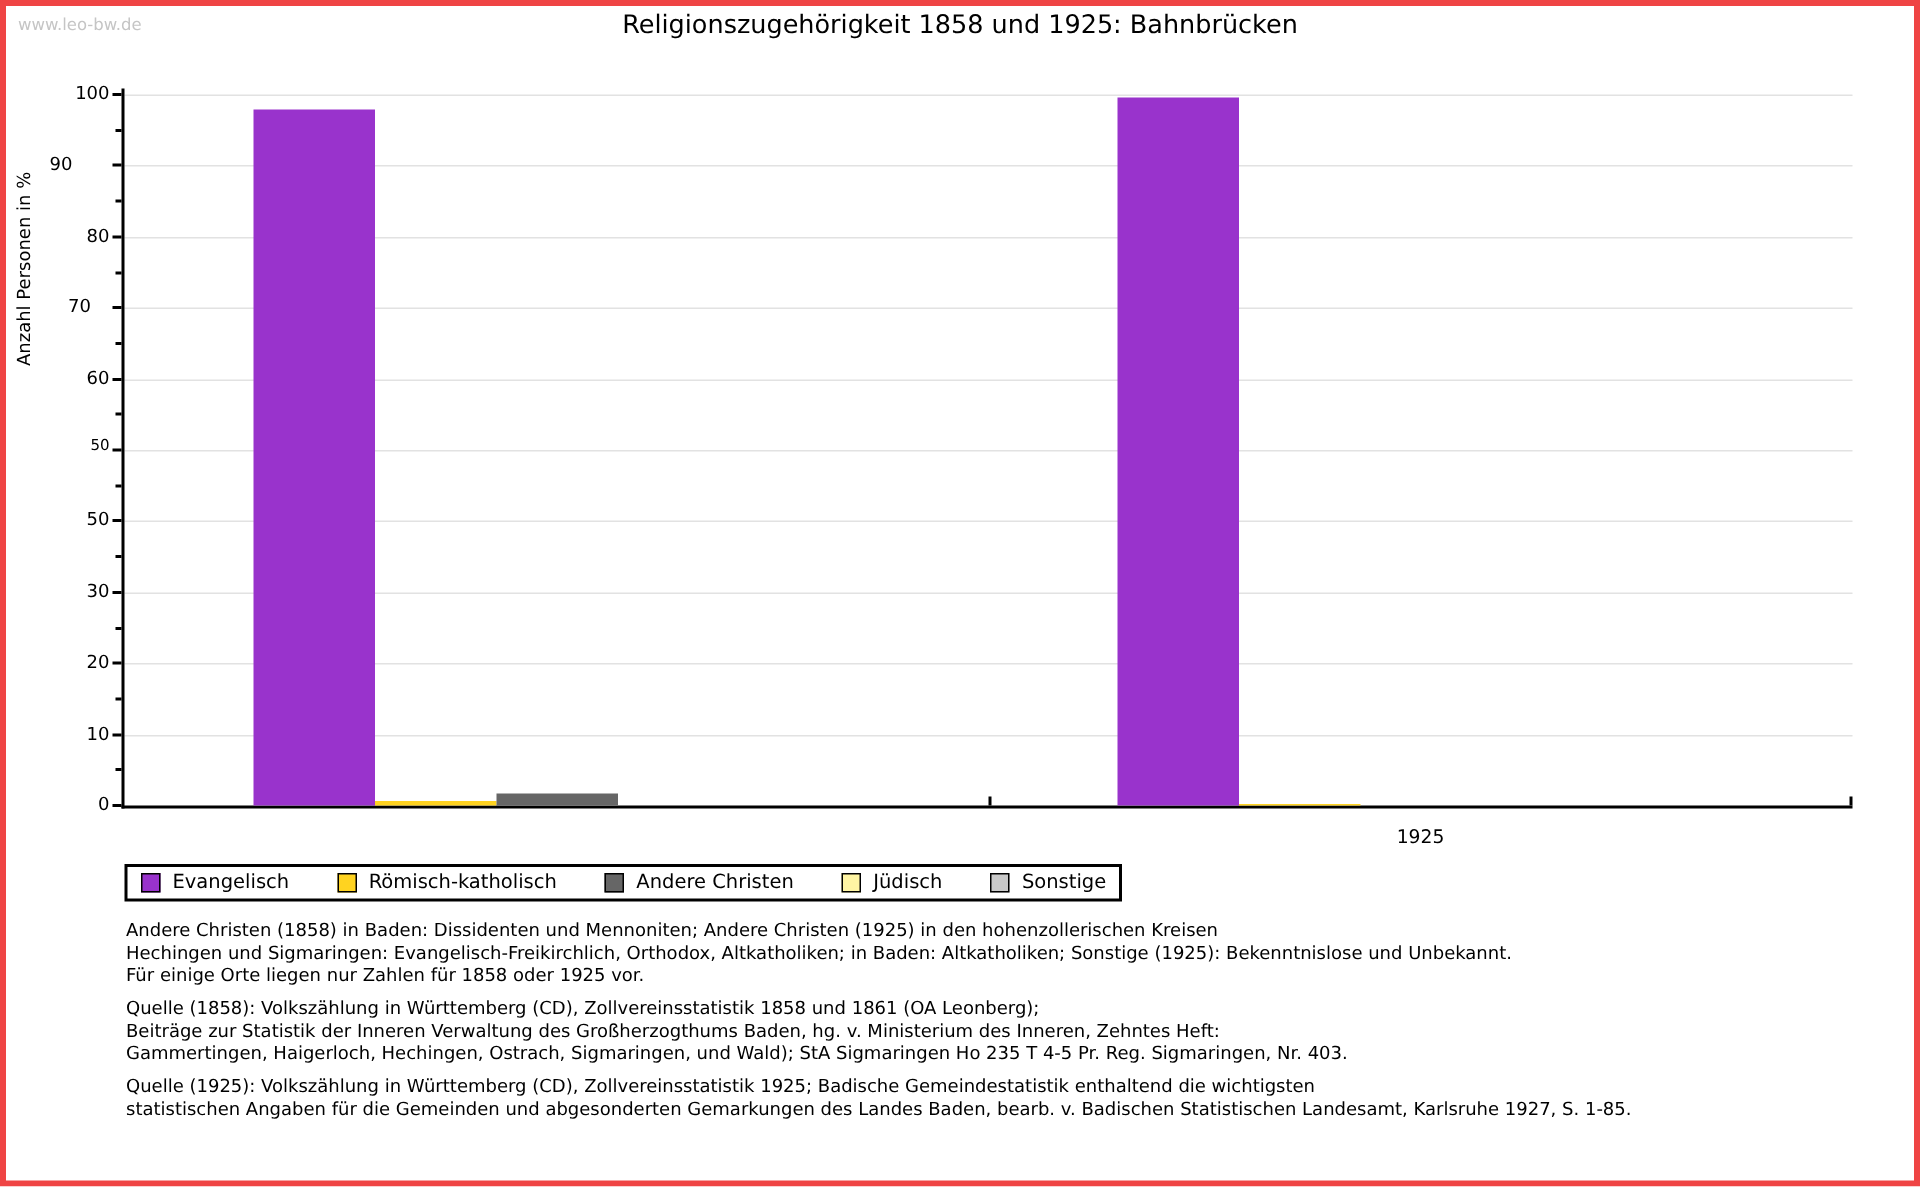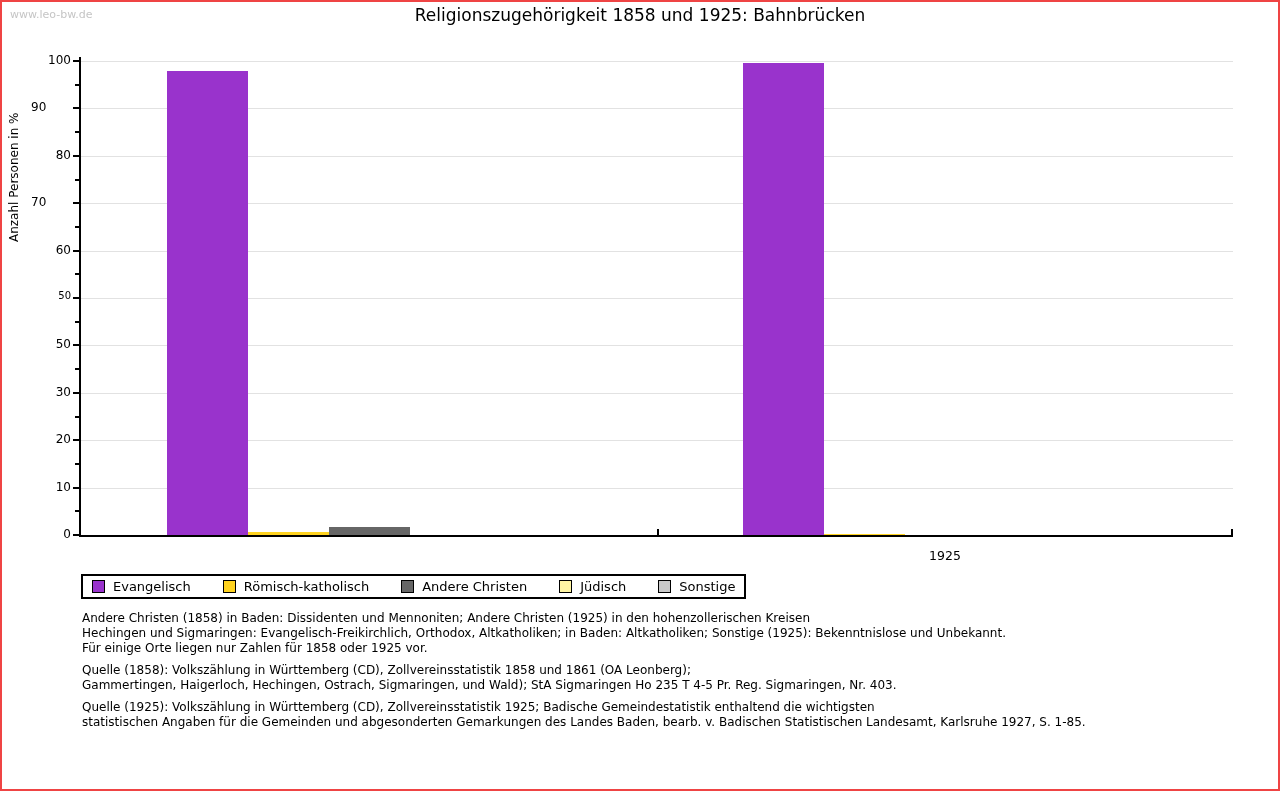--- a/index.html
+++ b/index.html
@@ -1,18 +1,18 @@
 <!DOCTYPE html>
 <html><head>
 <meta charset="utf-8">
 <style>
   html,body{margin:0;padding:0;background:#fff;}
   .page{
     position:relative;width:1280px;height:791px;box-sizing:border-box;
-    border:2px solid #ef4444;background:#fff;overflow:hidden;
+    border:4px solid #ef4444;background:#fff;overflow:hidden;
     font-family:"DejaVu Sans","Liberation Sans",sans-serif;color:#000;
   }
   .watermark{position:absolute;left:8px;top:6px;font-size:11px;color:#c5c5c5;}
   .title{position:absolute;left:0;right:0;top:3px;text-align:center;font-size:17px;color:#000;}
   .ylabel{
     position:absolute;left:5px;top:58px;height:235px;
     writing-mode:vertical-rl;transform:rotate(180deg);
     font-size:12px;text-align:center;color:#000;
   }
   #plot{position:absolute;left:0;top:0;width:1280px;height:791px;}
@@ -51,21 +51,21 @@
       <div style="position: absolute; left: 29px; width: 40px; top: 430.2px; text-align: right; font-size: 12px;">20</div>
       <div style="position: absolute; left: 71px; width: 6px; top: 389.8px; height: 2px; background: rgb(0, 0, 0);"></div>
       <div style="position: absolute; left: 29px; width: 40px; top: 382.8px; text-align: right; font-size: 12px;">30</div>
       <div style="position: absolute; left: 71px; width: 6px; top: 342.4px; height: 2px; background: rgb(0, 0, 0);"></div>
       <div style="position: absolute; left: 29px; width: 40px; top: 335.4px; text-align: right; font-size: 12px;">50</div>
       <div style="position: absolute; left: 71px; width: 6px; top: 295px; height: 2px; background: rgb(0, 0, 0);"></div>
       <div style="position: absolute; left: 29px; width: 40px; top: 288px; text-align: right; font-size: 10px;">50</div>
       <div style="position: absolute; left: 71px; width: 6px; top: 247.6px; height: 2px; background: rgb(0, 0, 0);"></div>
       <div style="position: absolute; left: 29px; width: 40px; top: 240.6px; text-align: right; font-size: 12px;">60</div>
       <div style="position: absolute; left: 71px; width: 6px; top: 200.2px; height: 2px; background: rgb(0, 0, 0);"></div>
-      <div style="position: absolute; left: 29px; width: 40px; top: 193.2px; text-align: left; font-size: 12px;">70</div>
+      <div style="position: absolute; left: 29px; width: 40px; top: 193.2px; text-align: center; font-size: 12px;">70</div>
       <div style="position: absolute; left: 71px; width: 6px; top: 152.8px; height: 2px; background: rgb(0, 0, 0);"></div>
       <div style="position: absolute; left: 29px; width: 40px; top: 145.8px; text-align: right; font-size: 12px;">80</div>
       <div style="position: absolute; left: 71px; width: 6px; top: 105.4px; height: 2px; background: rgb(0, 0, 0);"></div>
       <div style="position: absolute; left: 29px; width: 40px; top: 98.4px; text-align: left; font-size: 12px;">90</div>
       <div style="position: absolute; left: 71px; width: 6px; top: 58px; height: 2px; background: rgb(0, 0, 0);"></div>
       <div style="position: absolute; left: 29px; width: 40px; top: 51px; text-align: right; font-size: 12px;">100</div>
       <div style="position: absolute; left: 73px; width: 4px; top: 508.3px; height: 2px; background: rgb(0, 0, 0);"></div>
       <div style="position: absolute; left: 73px; width: 4px; top: 460.9px; height: 2px; background: rgb(0, 0, 0);"></div>
       <div style="position: absolute; left: 73px; width: 4px; top: 413.5px; height: 2px; background: rgb(0, 0, 0);"></div>
       <div style="position: absolute; left: 73px; width: 4px; top: 366.1px; height: 2px; background: rgb(0, 0, 0);"></div>
@@ -110,20 +110,21 @@
       </div>
     </div>
   <div id="footnotes">
       <div class="fn-para">
         <div>Andere Christen (1858) in Baden: Dissidenten und Mennoniten; Andere Christen (1925) in den hohenzollerischen Kreisen</div>
         <div>Hechingen und Sigmaringen: Evangelisch-Freikirchlich, Orthodox, Altkatholiken; in Baden: Altkatholiken; Sonstige (1925): Bekenntnislose und Unbekannt.</div>
         <div>Für einige Orte liegen nur Zahlen für 1858 oder 1925 vor.</div>
       </div>
       <div class="fn-para">
         <div>Quelle (1858): Volkszählung in Württemberg (CD), Zollvereinsstatistik 1858 und 1861 (OA Leonberg);</div>
+        <div>Beiträge zur Statistik der Inneren Verwaltung des Großherzogthums Baden, hg. v. Ministerium des Inneren, Zehntes Heft:</div>
         <div>Gammertingen, Haigerloch, Hechingen, Ostrach, Sigmaringen, und Wald); StA Sigmaringen Ho 235 T 4-5 Pr. Reg. Sigmaringen, Nr. 403.</div>
       </div>
       <div class="fn-para">
         <div>Quelle (1925): Volkszählung in Württemberg (CD), Zollvereinsstatistik 1925; Badische Gemeindestatistik enthaltend die wichtigsten</div>
         <div>statistischen Angaben für die Gemeinden und abgesonderten Gemarkungen des Landes Baden, bearb. v. Badischen Statistischen Landesamt, Karlsruhe 1927, S. 1-85.</div>
       </div>
     </div>
 </div>
 
 </body></html>

